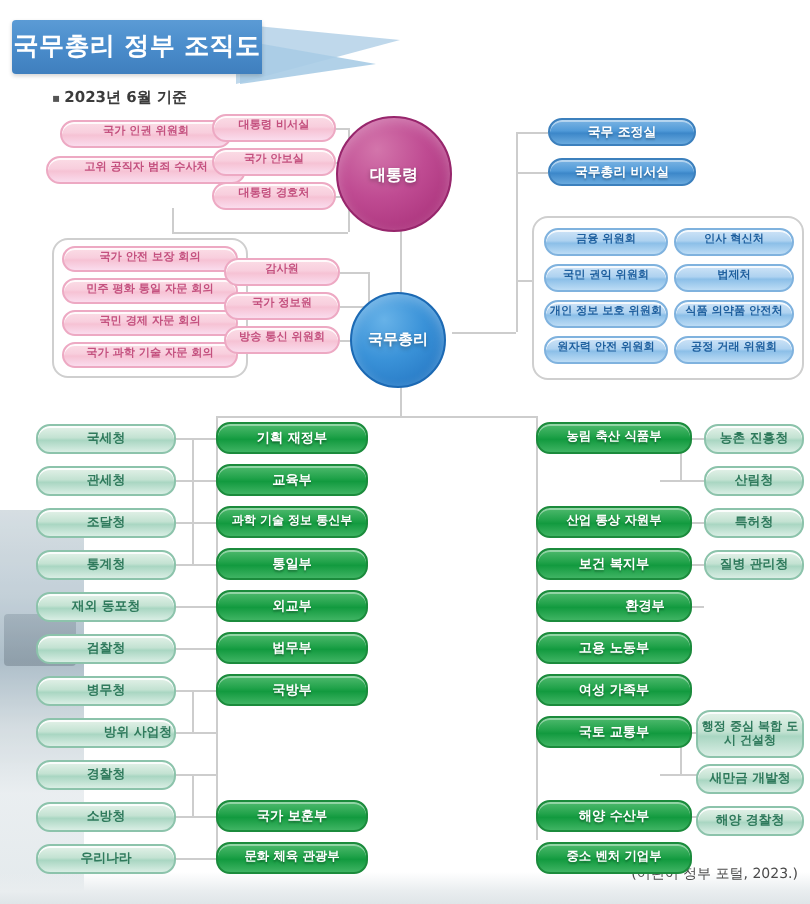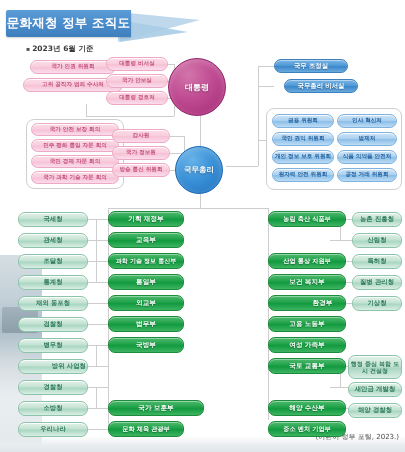--- a/index.html
+++ b/index.html
@@ -143,21 +143,21 @@
 
 <div id="root">
 
   <div class="bg-photo"></div>
   <div class="bg-photo2"></div>
 
   <div class="ribbon-wrap">
     <div class="ribbon-tail"></div>
     <div class="ribbon-tail2"></div>
     <div class="ribbon">
-      <span>문화재청 정부 조직도</span>
+      <span>국무총리 정부 조직도</span>
     </div>
   </div>
 
   <div class="note">2023년 6월 기준</div>
   <div class="credit">(어린이 정부 포털, 2023.)</div>
 
   <div class="ln lnh" style="left:160px;top:64px;width:14px;"></div>
   <div class="ln lnh" style="left:160px;top:81px;width:20px;"></div>
   <div class="ln lnh" style="left:160px;top:98px;width:14px;"></div>
   <div class="ln lnv" style="left:174px;top:64px;height:34px;"></div>
@@ -232,21 +232,21 @@
     <span>방송 통신 위원회</span>
   </div>
 
   <div class="circle pm" style="left:175px;top:146px;width:46px;height:46px;">
     <span>국무총리</span>
   </div>
 
   <div class="node blue-strong" style="left:274px;top:59px;width:74px;height:14px;">
     <span>국무 조정실</span>
   </div>
-  <div class="node blue-strong" style="left:284px;top:79px;width:74px;height:14px;">
+  <div class="node blue-strong" style="left:274px;top:79px;width:74px;height:14px;">
     <span>국무총리 비서실</span>
   </div>
 
   <div class="frame" style="left:266px;top:108px;width:136px;height:82px;"></div>
 
   <div class="node blue" style="left:272px;top:114px;width:62px;height:14px;">
     <span>금융 위원회</span>
   </div>
   <div class="node blue" style="left:272px;top:132px;width:62px;height:14px;">
     <span>국민 권익 위원회</span>
@@ -346,21 +346,21 @@
     </div>
   <div class="node green-strong" style="left:108px;top:295px;width:76px;height:16px;">
       <span>외교부</span>
     </div>
   <div class="node green-strong" style="left:108px;top:316px;width:76px;height:16px;">
       <span>법무부</span>
     </div>
   <div class="node green-strong" style="left:108px;top:337px;width:76px;height:16px;">
       <span>국방부</span>
     </div>
-  <div class="node green-strong" style="left:108px;top:400px;width:96px;height:16px;align-items:center;">
+  <div class="node green-strong" style="left:108px;top:400px;width:76px;height:16px;align-items:center;">
       <span>국가 보훈부</span>
     </div>
   <div class="node green-strong" style="left:108px;top:421px;width:76px;height:16px;font-size:6.2px;">
       <span>문화 체육 관광부</span>
     </div>
 
   <div class="node green-strong" style="left:268px;top:211px;width:78px;height:16px;font-size:6.2px;">
       <span>농림 축산 식품부</span>
     </div>
   <div class="node green-strong" style="left:268px;top:253px;width:78px;height:16px;font-size:6.2px;">
@@ -393,23 +393,20 @@
     </div>
   <div class="node green-light" style="left:352px;top:233px;width:50px;height:15px;">
       <span>산림청</span>
     </div>
   <div class="node green-light" style="left:352px;top:254px;width:50px;height:15px;">
       <span>특허청</span>
     </div>
   <div class="node green-light" style="left:352px;top:275px;width:50px;height:15px;">
       <span>질병 관리청</span>
     </div>
-  <div class="node green-light" style="left:352px;top:296px;width:50px;height:15px;">
-      <span>기상청</span>
-    </div>
   <div class="node green-light" style="left:348px;top:355px;width:54px;height:24px;font-size:6px;line-height:1.25;">
       <span>행정 중심 복합 도시 건설청</span>
     </div>
   <div class="node green-light" style="left:348px;top:382px;width:54px;height:15px;">
       <span>새만금 개발청</span>
     </div>
   <div class="node green-light" style="left:348px;top:403px;width:54px;height:15px;">
       <span>해양 경찰청</span>
     </div>
 

